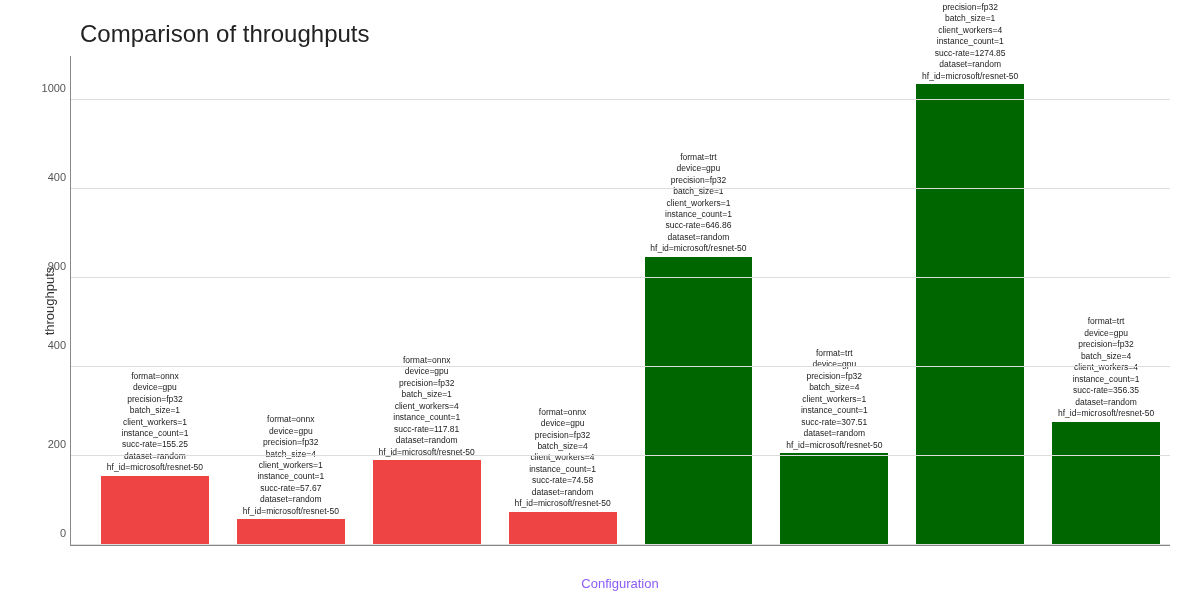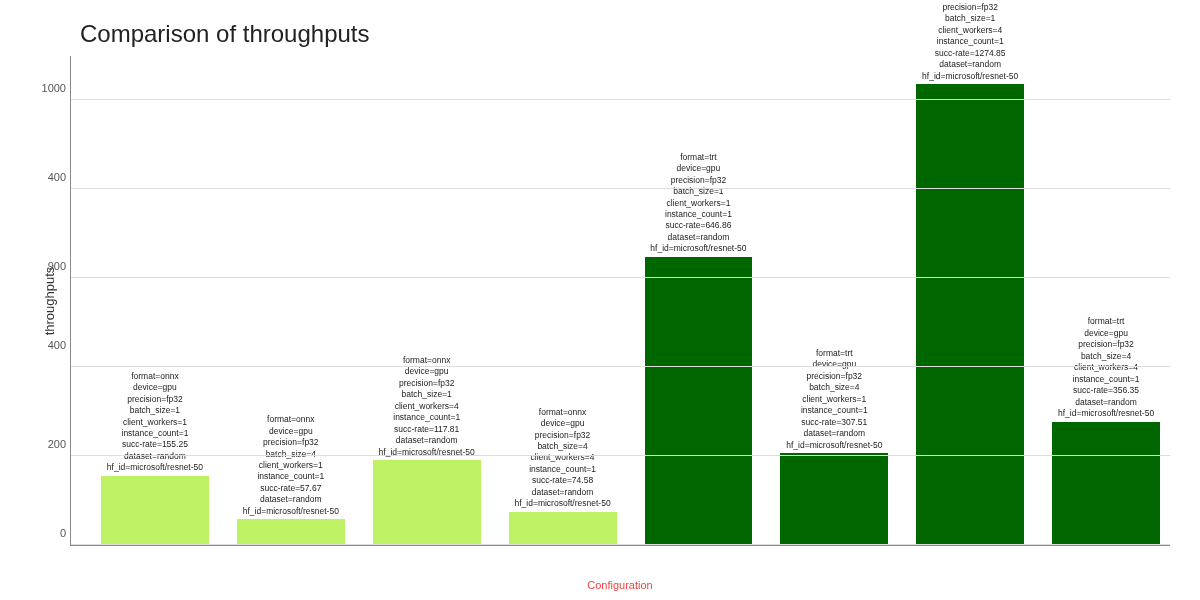--- a/index.html
+++ b/index.html
@@ -37,22 +37,22 @@
       transform: translateY(-50%) rotate(-90deg);
       font-size: 13px;
       color: #333;
       white-space: nowrap;
     }
     .x-axis-label {
       position: absolute;
       bottom: -45px;
       left: 50%;
       transform: translateX(-50%);
-      font-size: 11px;
-      color: #ef4444;
+      font-size: 13px;
+      color: #8b5cf6;
     }
     .y-grid-line {
       position: absolute;
       left: 0;
       right: 0;
       border-top: 1px solid #ddd;
     }
     .y-tick-label {
       position: absolute;
       left: -45px;
@@ -89,21 +89,21 @@
       position: absolute;
       bottom: calc(100% + 2px);
       left: 50%;
       transform: translateX(-50%);
       font-size: 8.5px;
       color: #222;
       text-align: center;
       white-space: nowrap;
       line-height: 1.35;
     }
-    .bar-blue { background-color: #bef264; }
+    .bar-blue { background-color: #ef4444; }
     .bar-green { background-color: #006600; }
   </style>
 </head>
 <body>
 
 <div class="chart-container">
   <div class="chart-title">Comparison of throughputs</div>
   <div style="position:relative; width:100%; height:490px;">
     <div class="y-axis-label">throughputs</div>
     <div class="chart-area" id="chart-area">

